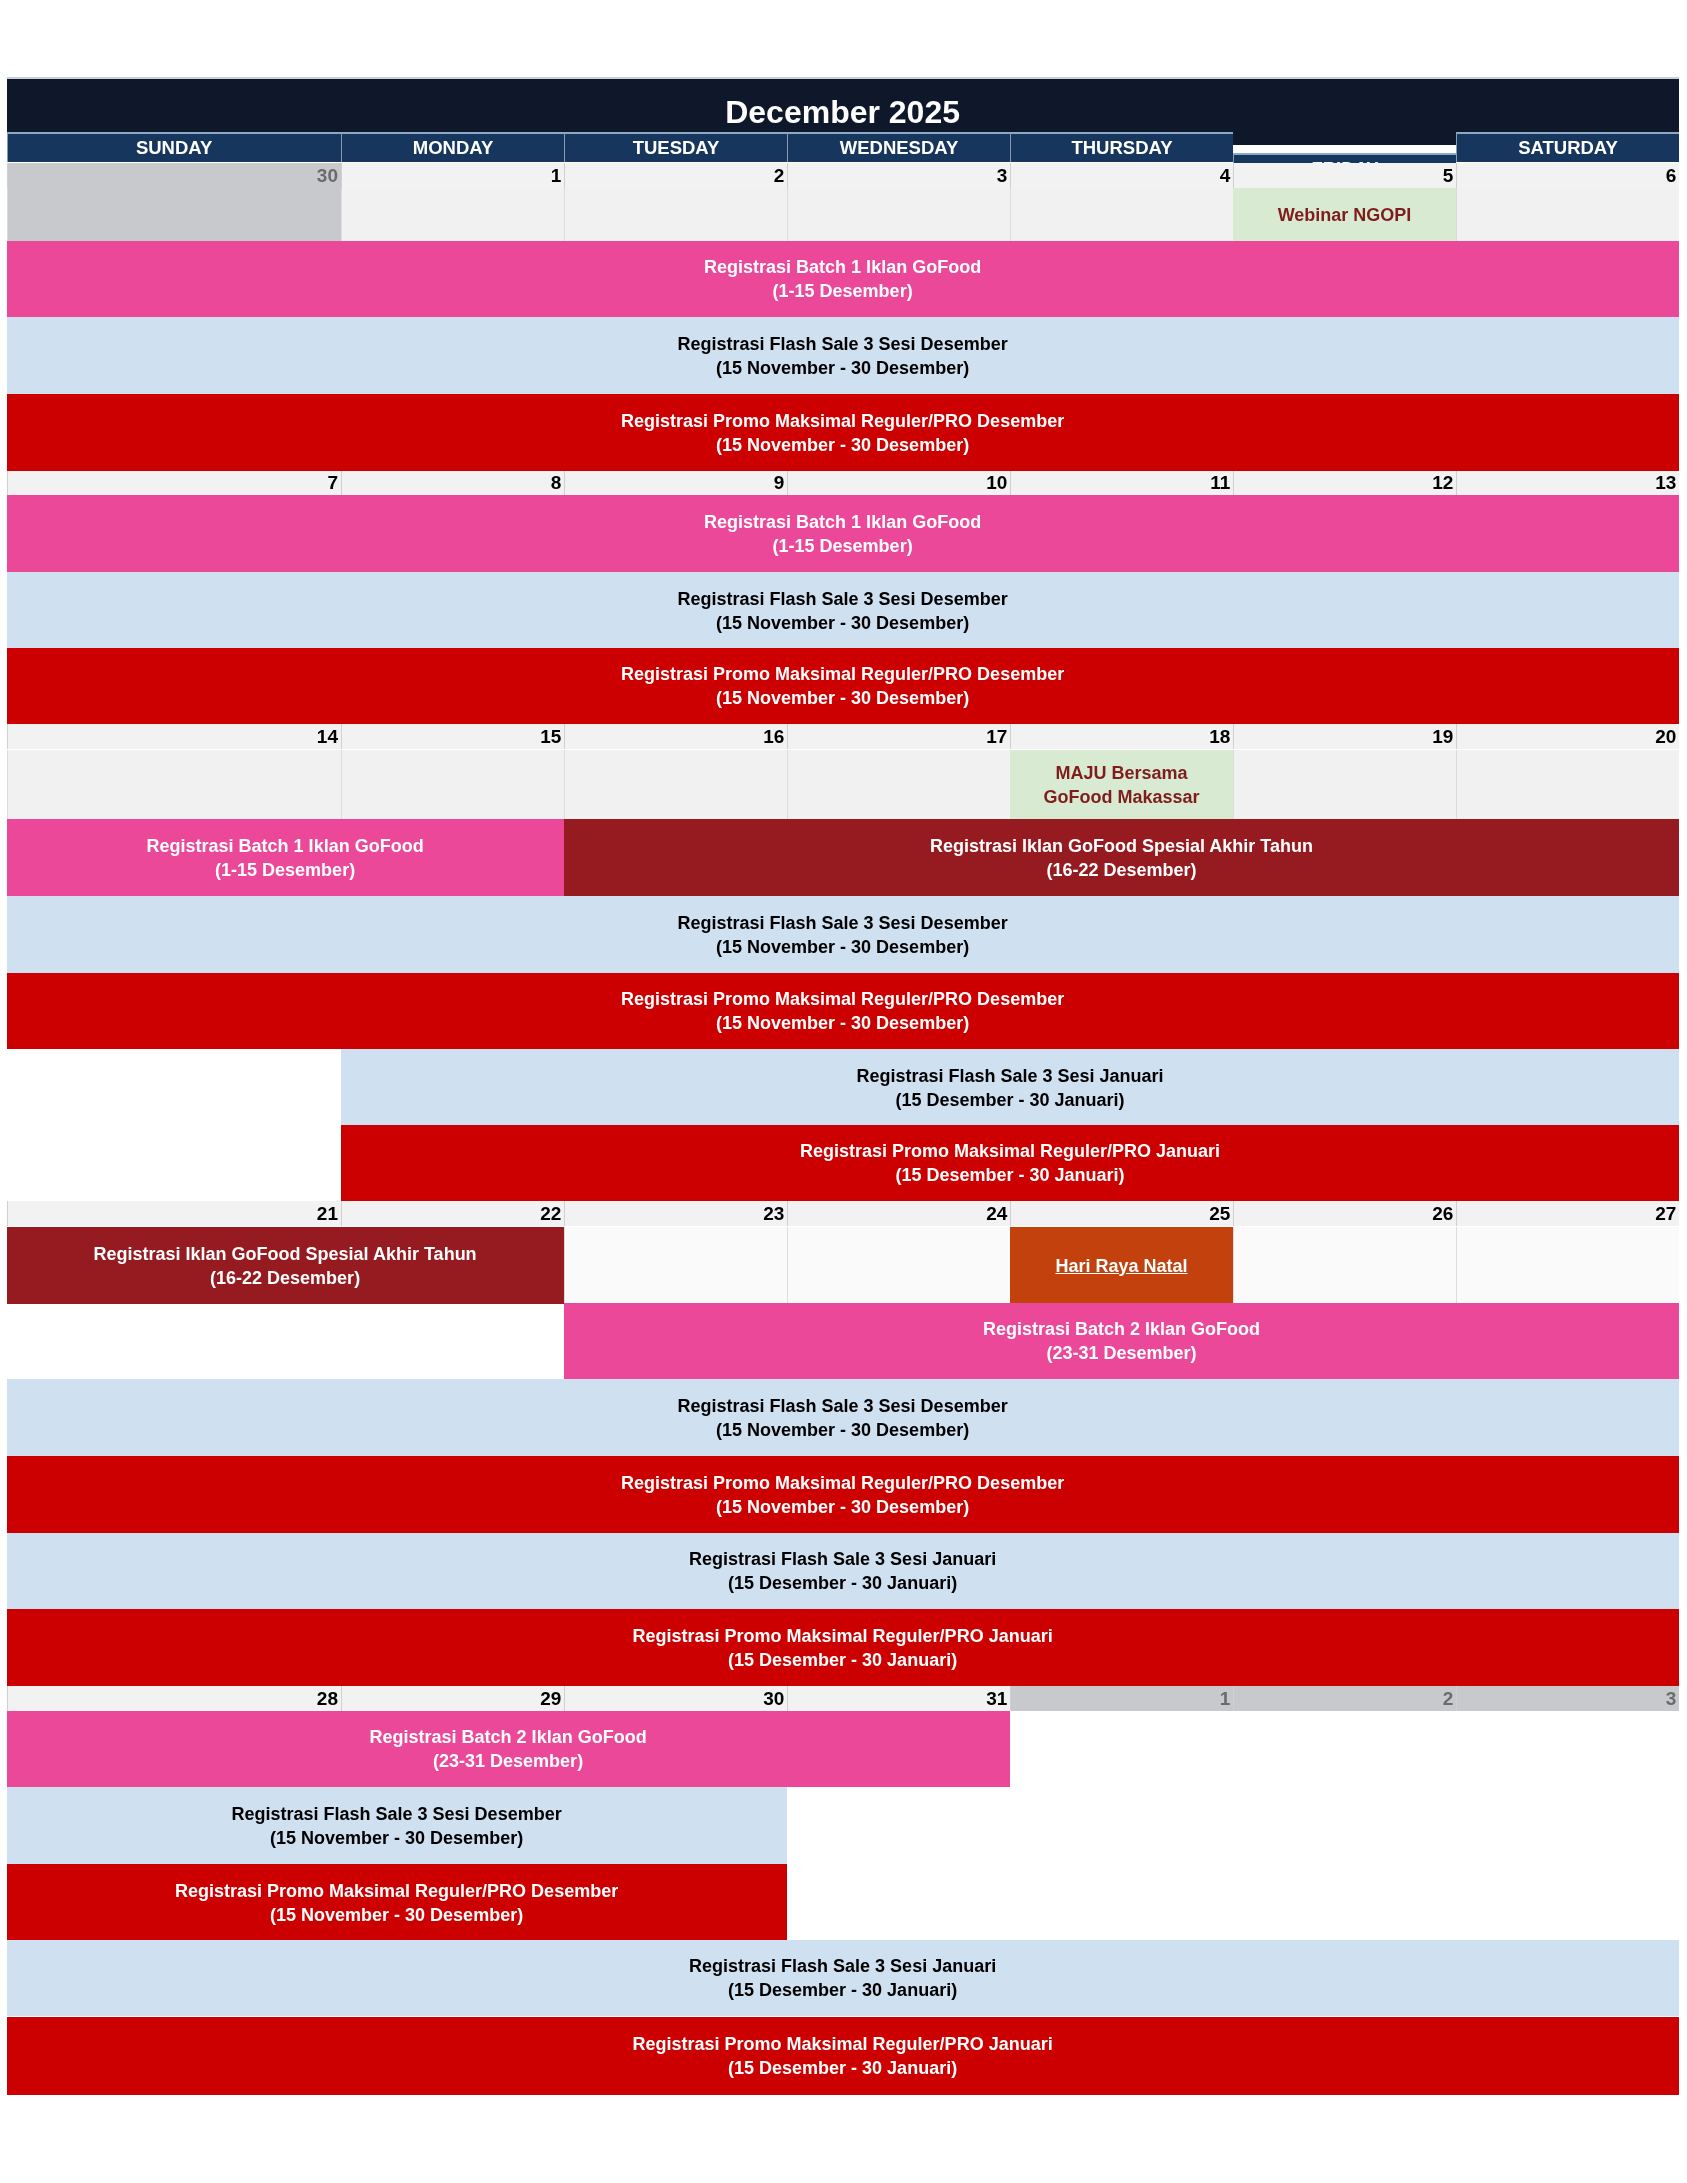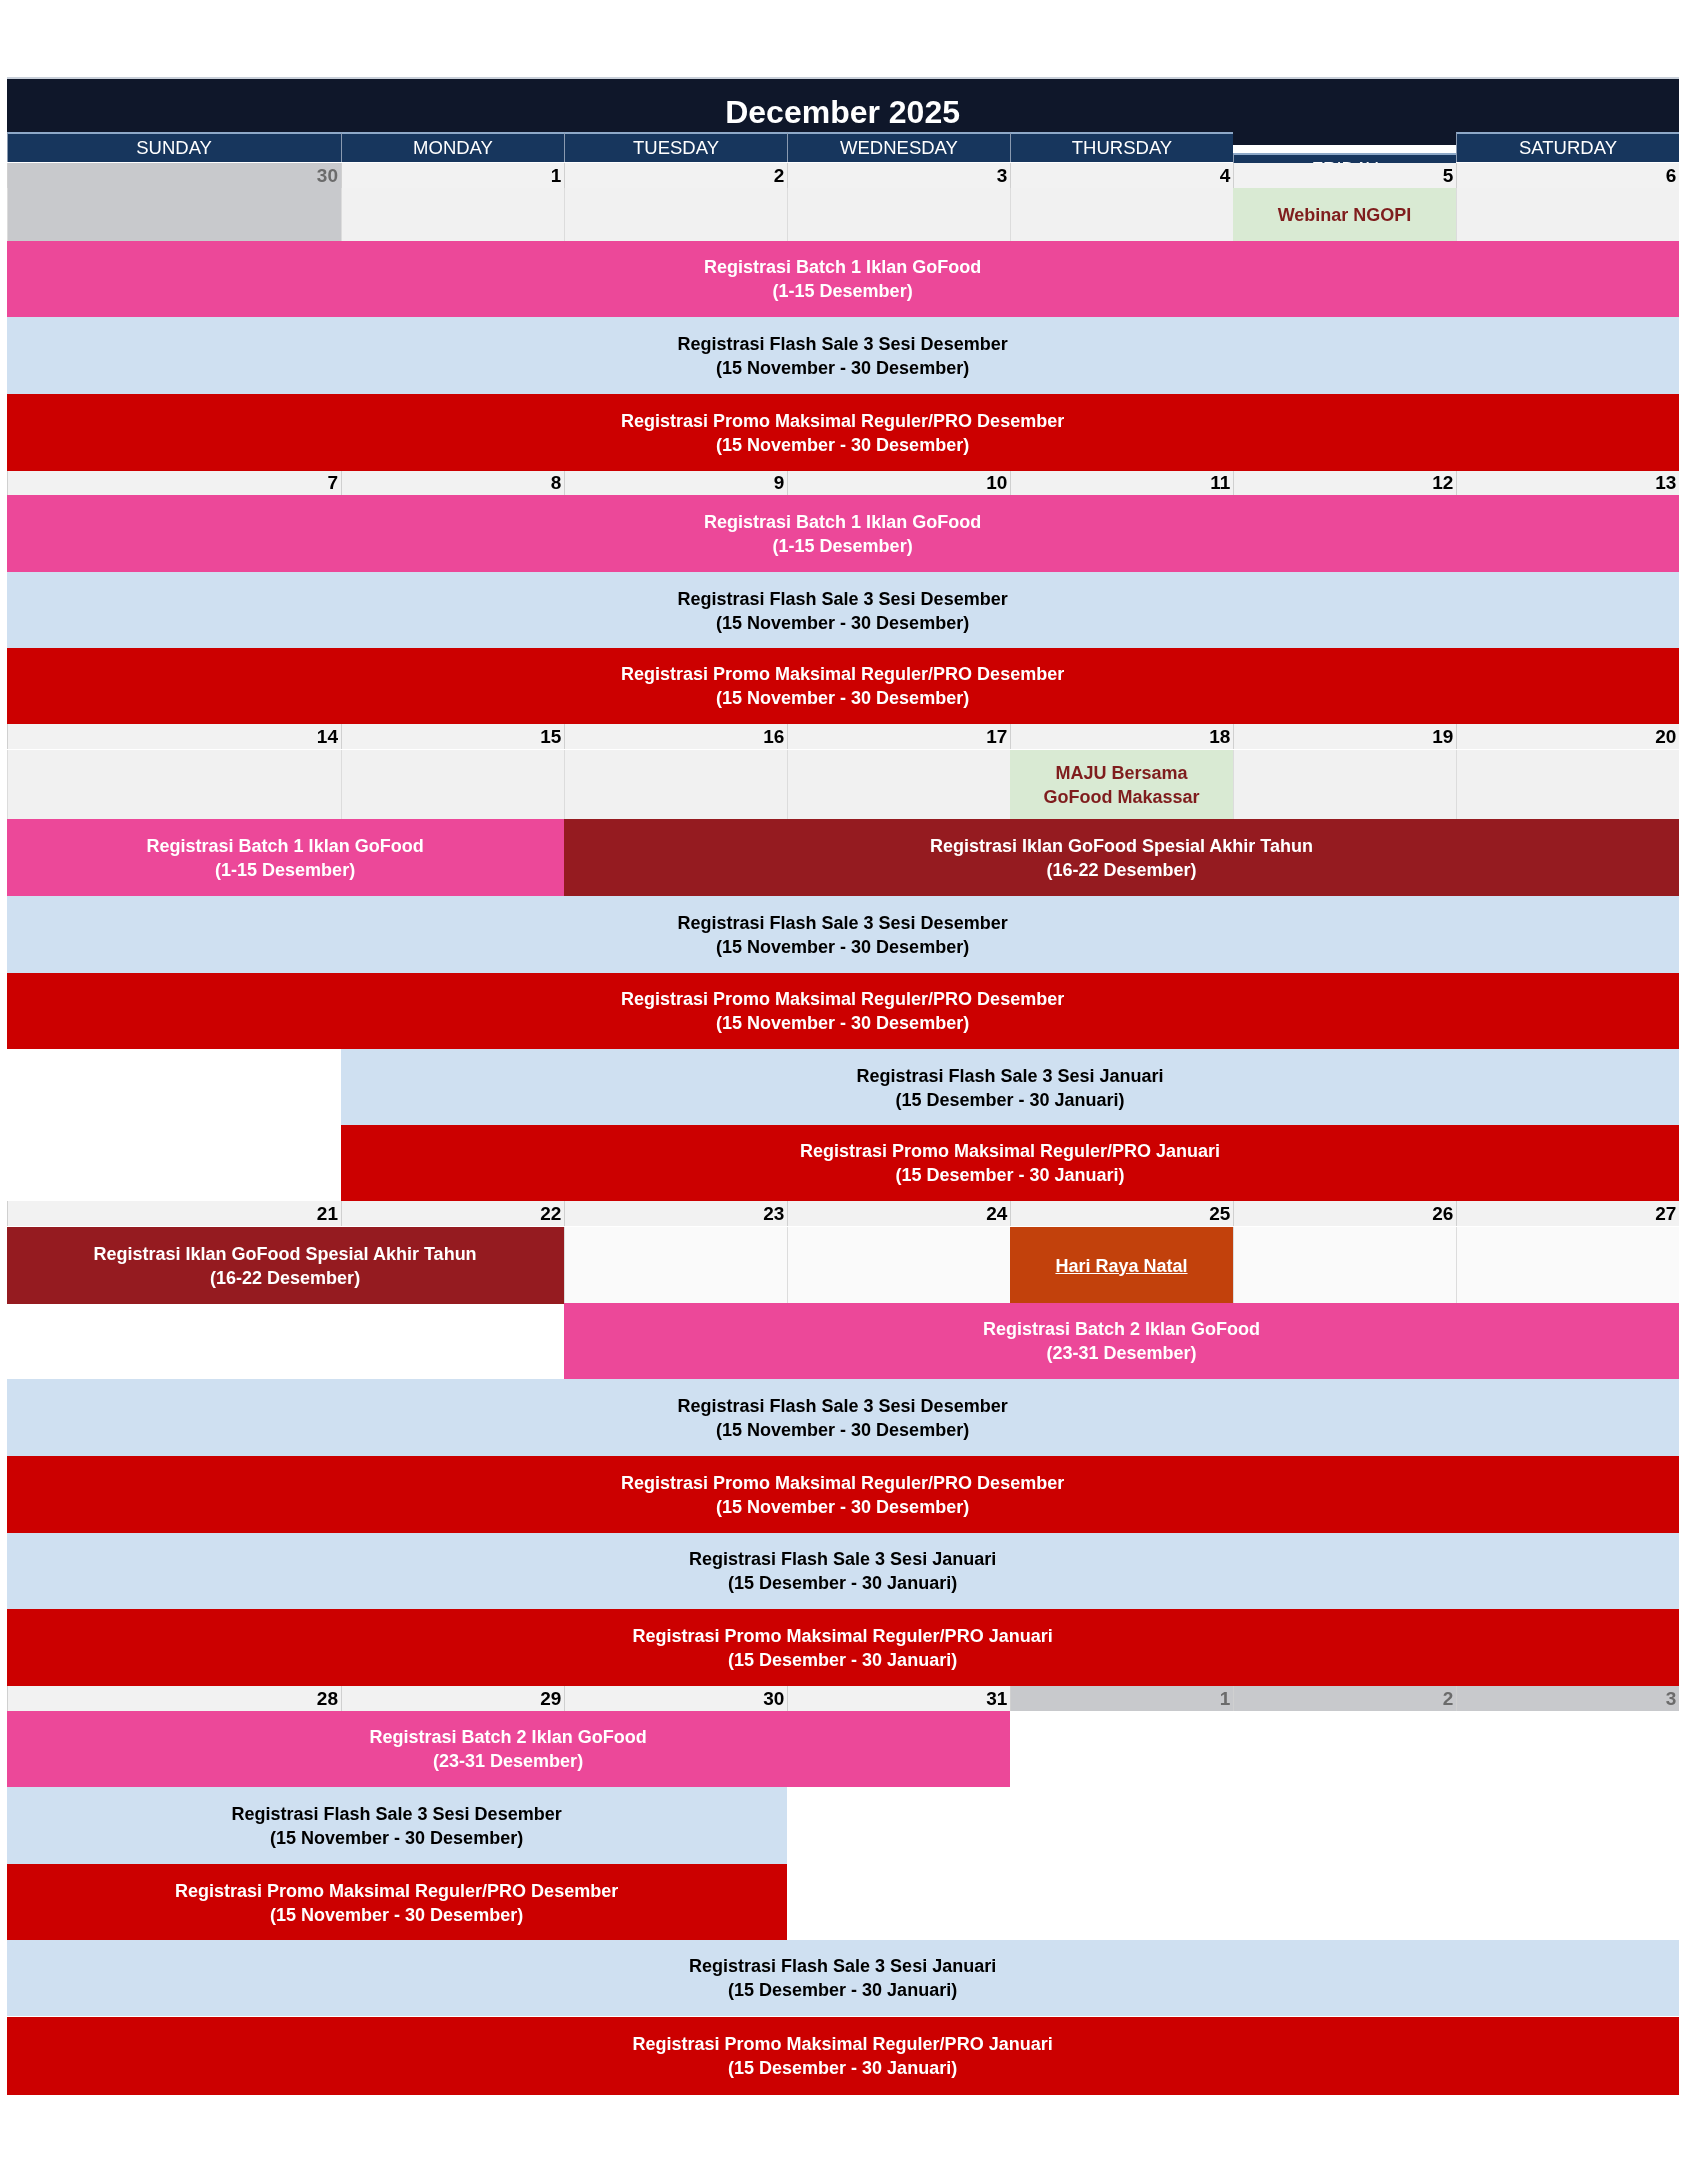--- a/index.html
+++ b/index.html
@@ -1,19 +1,19 @@
 <!DOCTYPE html>
 <html style="font-size:10.6px"><head>
 <meta charset="utf-8">
 <style>
   html,body{margin:0;padding:0;background:#ffffff;}
   body{width:1687px;height:2183px;position:relative;overflow:hidden;font-family:"Liberation Sans",sans-serif;}
   .abs{position:absolute;box-sizing:border-box;}
   .title{left:6.6px;top:77px;width:1672px;height:68px;background:#0f172a;color:#fff;font-weight:bold;font-size:32px;display:flex;align-items:center;justify-content:center;border-top:2.6px solid #c9d0da;}
-  .dow{top:132px;height:30px;background:#17365d;color:#fff;font-weight:normal;font-size:18.5px;display:flex;align-items:center;justify-content:center;border-top:2px solid #8ea9c8;border-left:0.7px solid #8a9ab0;}
+  .dow{top:132px;height:30px;background:#17365d;color:#fff;font-weight:bold;font-size:18.5px;display:flex;align-items:center;justify-content:center;border-top:2px solid #8ea9c8;border-left:0.7px solid #8a9ab0;}
   .datecell{background:#f2f2f2;color:#000;font-weight:bold;font-size:19px;text-align:right;padding-right:2.6px;line-height:25px;border-left:0.7px solid #d0d0d0;}
   .datecell.other{background:#c8c9cc;color:#6b6b6b;}
   .blank{background:#f1f1f1;border-left:0.7px solid #dcdcdc;}
   .blank.other{background:#c8c9cc;}
   .blank.white{background:#fafafa;}
   .bar{display:flex;flex-direction:column;align-items:center;justify-content:center;font-weight:bold;font-size:18px;line-height:24px;text-align:center;}
   .purple{background:#ec4899;color:#fff;}
   .lblue{background:#cfe0f1;color:#000;}
   .red{background:#cc0000;color:#fff;}
   .dred{background:#951b20;color:#fff;}

